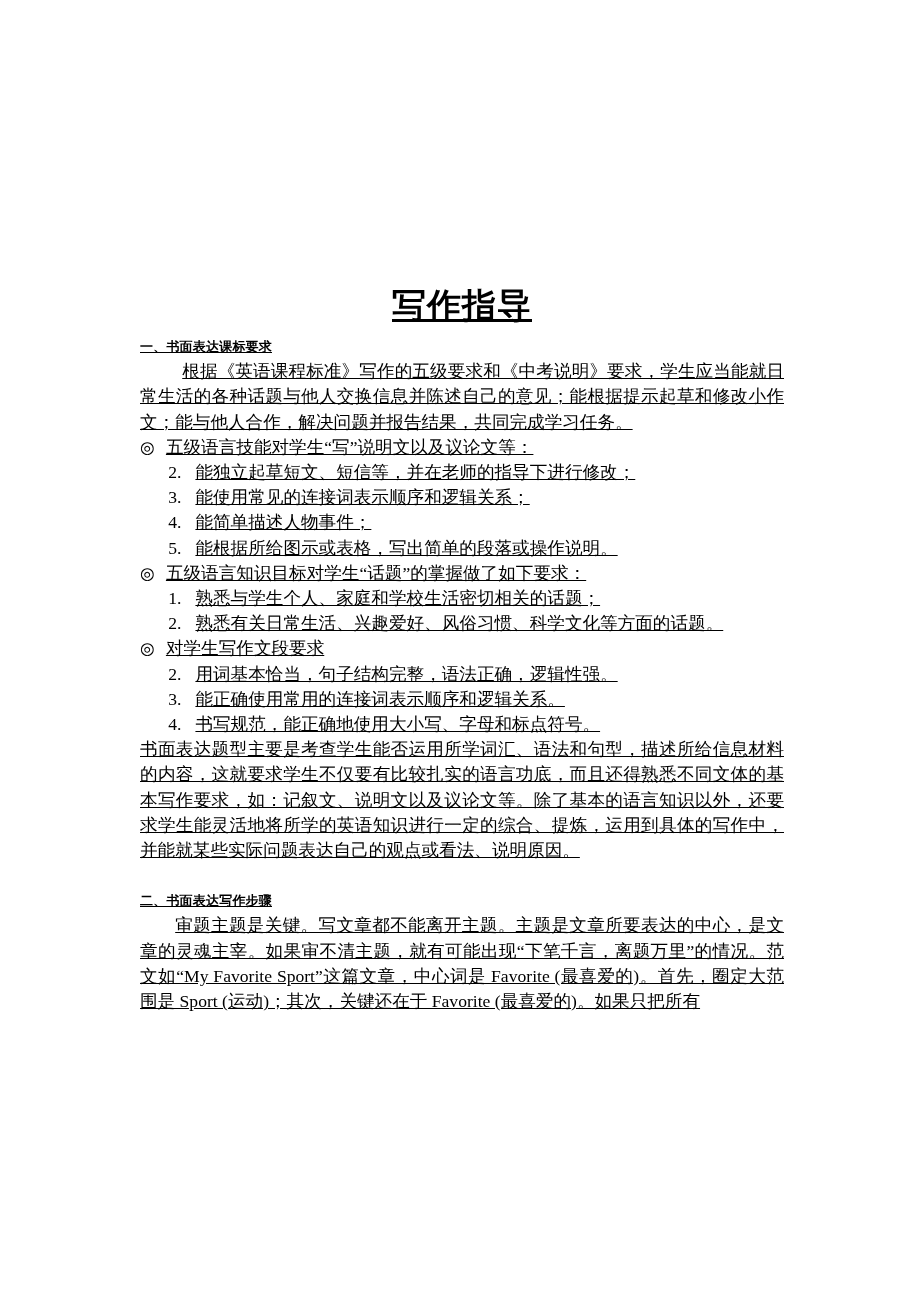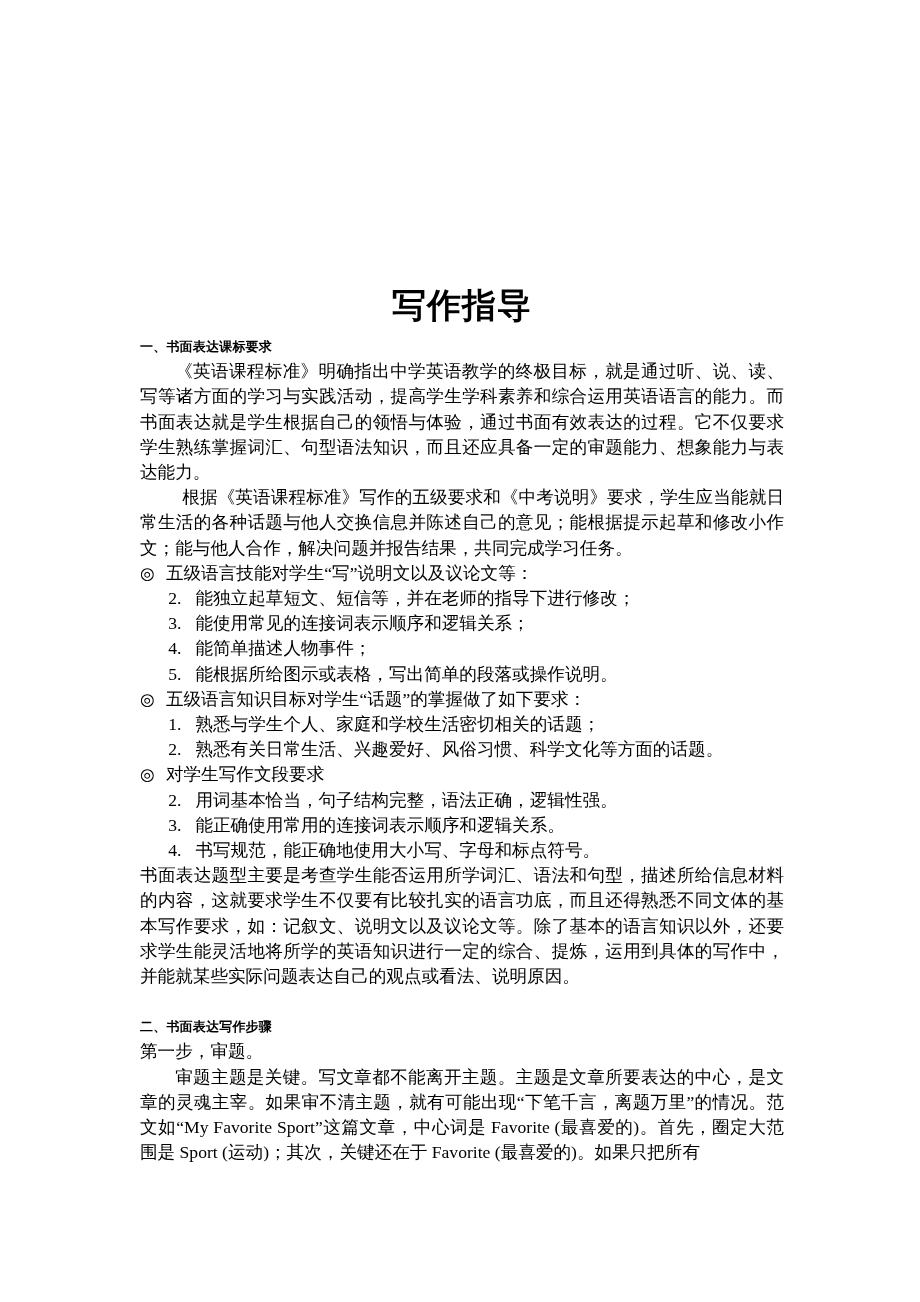--- a/index.html
+++ b/index.html
@@ -30,20 +30,21 @@
     height: 282px;
   }
 
   .content {
     width: 644px;           
     margin: 0 0 0 140px;
     font-size: 17.6px;
     line-height: 25.2px;
     text-align: justify;
     text-justify: inter-ideograph;
+    text-decoration: underline;
   }
 
   .doc-title {
     text-align: center;
     font-size: 34px;
     line-height: 46px;
     font-weight: 700;
     letter-spacing: 1px;
     margin: 0 0 6px 0;
     font-family: "Liberation Sans", "DejaVu Sans", sans-serif;
@@ -111,21 +112,20 @@
   <div class="top-spacer"></div>
 
   <div class="content">
 
     <h1 class="doc-title">写作指导</h1>
 
     <div>
 
       <p class="section-heading">一、书面表达课标要求</p>
 
-      <p class="para">《英语课程标准》明确指出中学英语教学的终极目标，就是通过听、说、读、写等诸方面的学习与实践活动，提高学生学科素养和综合运用英语语言的能力。而书面表达就是学生根据自己的领悟与体验，通过书面有效表达的过程。它不仅要求学生熟练掌握词汇、句型语法知识，而且还应具备一定的审题能力、想象能力与表达能力。</p>
 
       <p class="para indent-3">根据《英语课程标准》写作的五级要求和《中考说明》要求，学生应当能就日常生活的各种话题与他人交换信息并陈述自己的意见；能根据提示起草和修改小作文；能与他人合作，解决问题并报告结果，共同完成学习任务。</p>
 
       <p class="bullet-line"><span class="bullet-mark">◎</span><span>五级语言技能对学生“写”说明文以及议论文等：</span></p>
 
 
       <p class="num-item"><span class="num-mark">2.</span><span>能独立起草短文、短信等，并在老师的指导下进行修改；</span></p>
 
       <p class="num-item"><span class="num-mark">3.</span><span>能使用常见的连接词表示顺序和逻辑关系；</span></p>
 
@@ -150,19 +150,18 @@
 
       <p class="para flush">书面表达题型主要是考查学生能否运用所学词汇、语法和句型，描述所给信息材料的内容，这就要求学生不仅要有比较扎实的语言功底，而且还得熟悉不同文体的基本写作要求，如：记叙文、说明文以及议论文等。除了基本的语言知识以外，还要求学生能灵活地将所学的英语知识进行一定的综合、提炼，运用到具体的写作中，并能就某些实际问题表达自己的观点或看法、说明原因。</p>
     </div>
 
     <div class="gap"></div>
 
     <div>
 
       <p class="section-heading">二、书面表达写作步骤</p>
 
-      <p class="para flush">第一步，审题。</p>
 
       <p class="para">审题主题是关键。写文章都不能离开主题。主题是文章所要表达的中心，是文章的灵魂主宰。如果审不清主题，就有可能出现“下笔千言，离题万里”的情况。范文如“My Favorite Sport”这篇文章，中心词是 Favorite (最喜爱的)。首先，圈定大范围是 Sport (运动)；其次，关键还在于 Favorite (最喜爱的)。如果只把所有</p>
     </div>
 
   </div>
 </div>
 
 </body></html>

